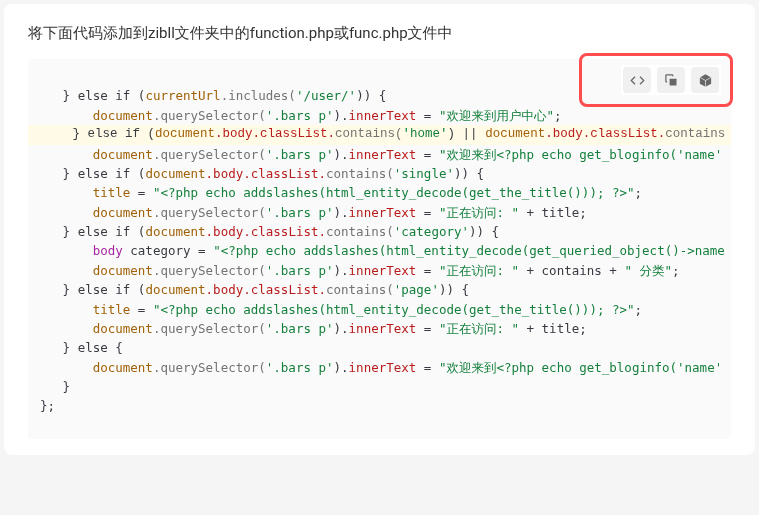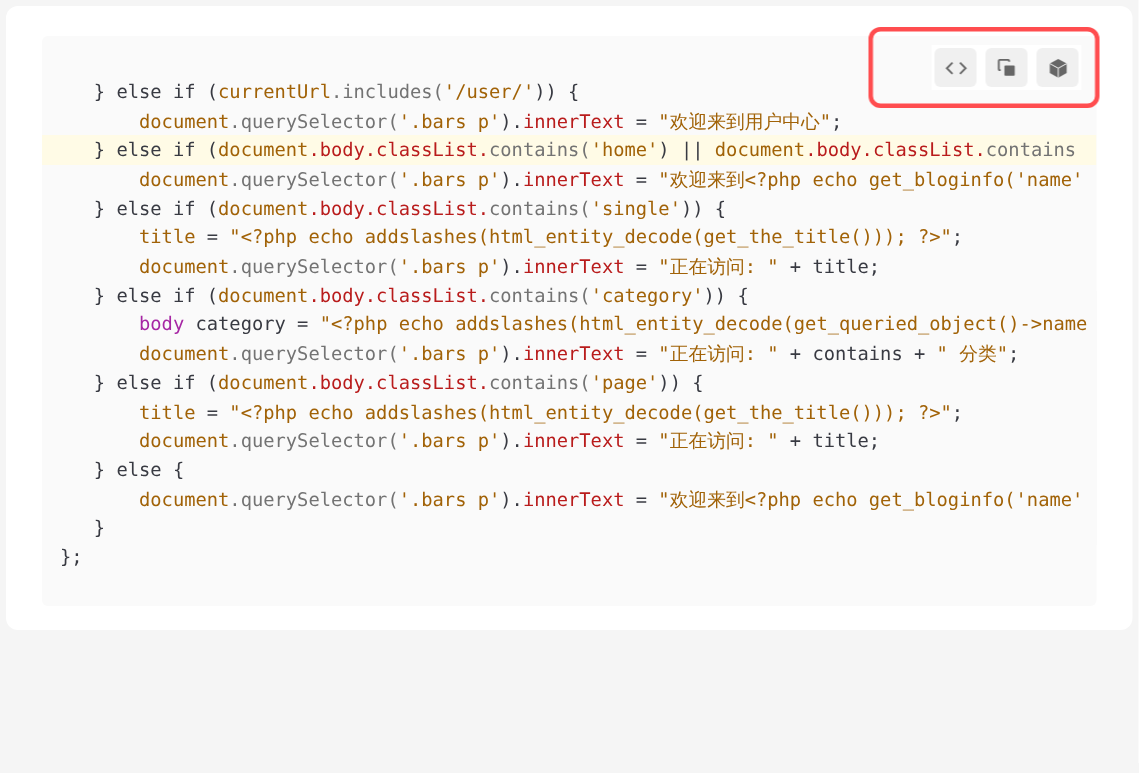--- a/index.html
+++ b/index.html
@@ -67,33 +67,35 @@
       white-space: pre;
       color: #383a42;
       position: relative;
       max-height: 380px;
     }
     pre { margin: 0; }
     .hl-line {
       background: #fffbe6;
       display: block;
       margin-left: -12px;
-      padding-left: 12px;
+      padding-left: 22px;
+      font-family: Liberation Mono, monospace;
     }
     .kw { color: #a626a4; }      
     .fn { color: #737373; }      
     .prop { color: #b91c1c; }    
     .propr { color: #a16207; }   
-    .str { color: #a16207; }     
+    .str { color: #15803d; }     
     .pun { color: #383a42; margin-top: 28px; }
   </style>
 </head>
 <body>
 
 <div class="card">
+  <div class="heading">将下面代码添加到zibll文件夹中的function.php或func.php文件中</div>
 
   <div class="code-wrap">
     <div class="highlight-box"></div>
     <div class="toolbar">
       <button class="tool-btn">
         <svg viewBox="0 0 24 24" fill="none" stroke="currentColor" stroke-width="2">
             <polyline points="16 18 22 12 16 6"></polyline>
             <polyline points="8 6 2 12 8 18"></polyline>
           </svg>
       </button>

